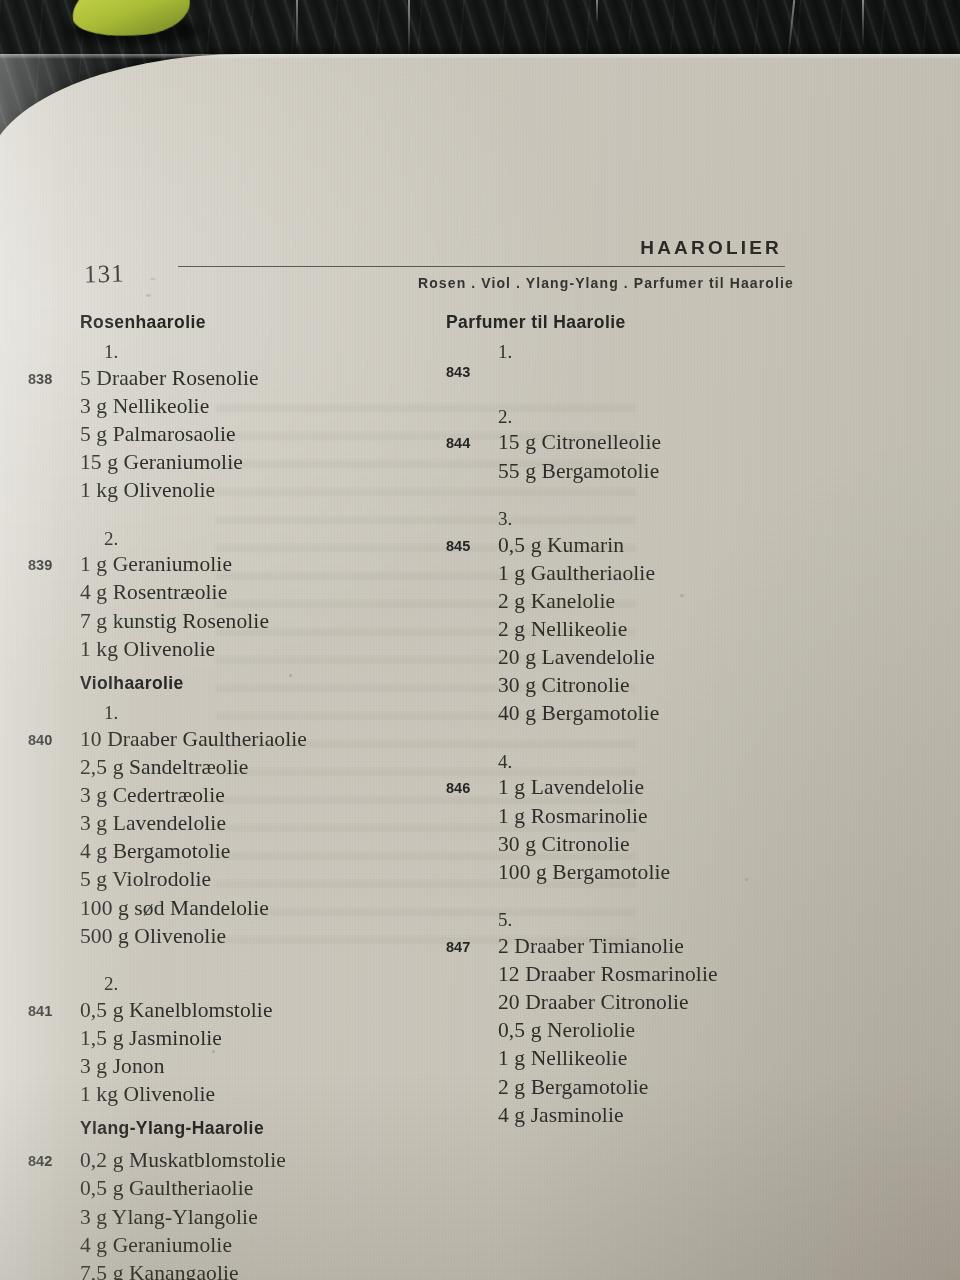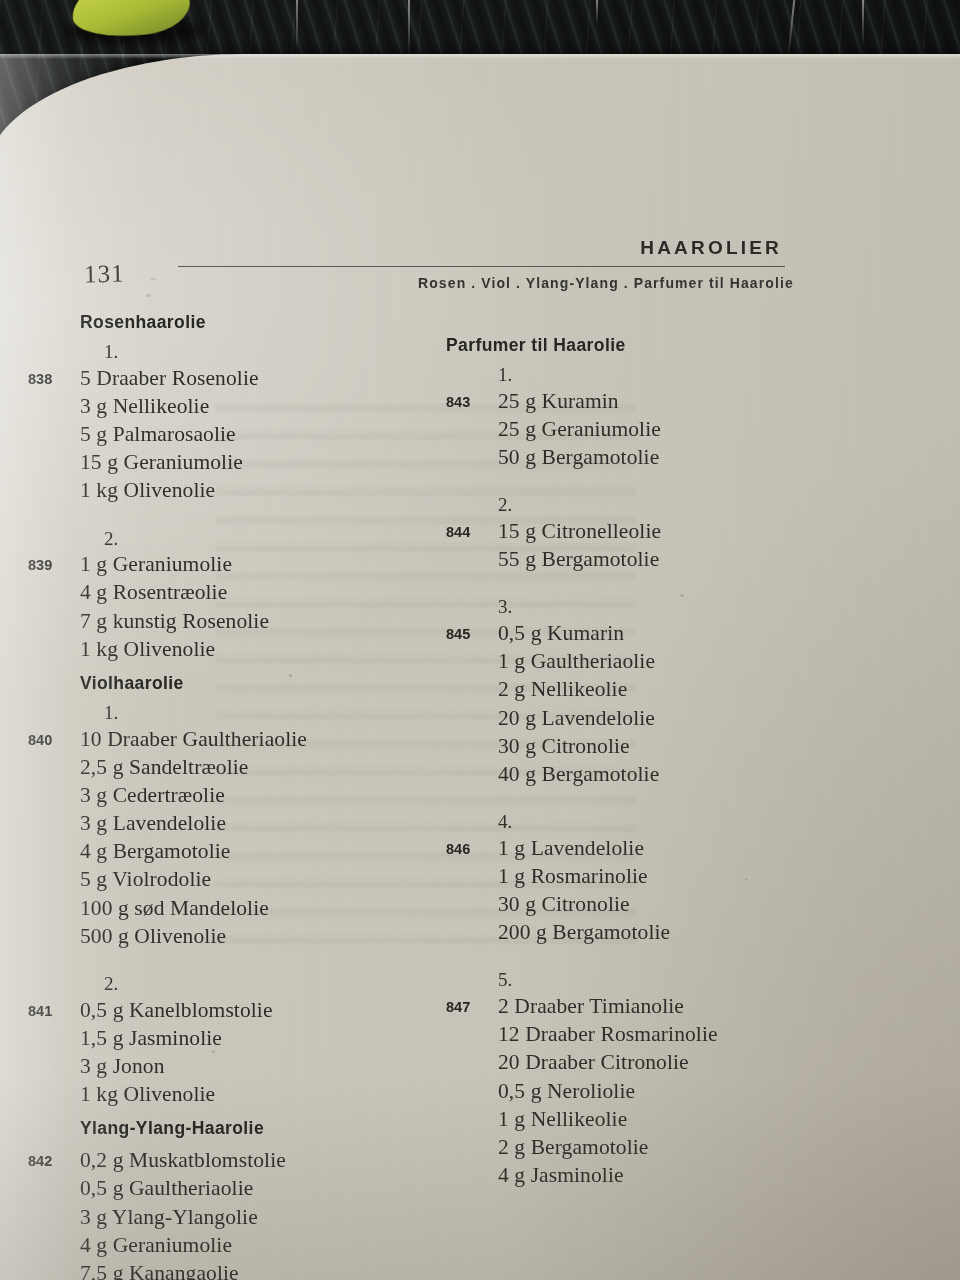--- a/index.html
+++ b/index.html
@@ -185,21 +185,21 @@
   .section-title {
     font-family: "Liberation Sans", sans-serif;
     font-weight: 700;
     font-size: 17.5px;
     letter-spacing: .4px;
     color: #262724;
     margin-bottom: 7px;
     white-space: nowrap;
   }
   .col-left .section-title  { padding-left: 52px; }
-  .col-right .section-title { padding-left: 0px; margin-top: 23px; }
+  .col-right .section-title { padding-left: 0px; }
 
   .variant { margin-bottom: 22px; }
   .variant:last-child { margin-bottom: 0; }
 
   .variant-num {
     font-size: 19px;
     padding-left: 76px;
     line-height: 1.25;
     color: #30312d;
   }
@@ -354,60 +354,56 @@
             </div>
           </div>
         </div>
       <div class="col col-right">
           <div class="section-block">
             <div class="section-title">Parfumer til Haarolie</div>
             <div class="variant">
               <div class="variant-num">1.</div>
               <div class="recipe-row">
                 <div class="ref-no">843</div>
-                <div class="ing-list">
-                  <div class="ing">25 g Kuramin</div>
-                  <div class="ing">25 g Geraniumolie</div>
-                  <div class="ing">50 g Bergamotolie</div>
-                </div>
               </div>
             </div>
             <div class="variant">
               <div class="variant-num">2.</div>
               <div class="recipe-row">
                 <div class="ref-no">844</div>
                 <div class="ing-list">
                   <div class="ing">15 g Citronelleolie</div>
                   <div class="ing">55 g Bergamotolie</div>
                 </div>
               </div>
             </div>
             <div class="variant">
               <div class="variant-num">3.</div>
               <div class="recipe-row">
                 <div class="ref-no">845</div>
                 <div class="ing-list">
                   <div class="ing">0,5 g Kumarin</div>
                   <div class="ing">1 g Gaultheriaolie</div>
+                  <div class="ing">2 g Kanelolie</div>
                   <div class="ing">2 g Nellikeolie</div>
                   <div class="ing">20 g Lavendelolie</div>
                   <div class="ing">30 g Citronolie</div>
                   <div class="ing">40 g Bergamotolie</div>
                 </div>
               </div>
             </div>
             <div class="variant">
               <div class="variant-num">4.</div>
               <div class="recipe-row">
                 <div class="ref-no">846</div>
                 <div class="ing-list">
                   <div class="ing">1 g Lavendelolie</div>
                   <div class="ing">1 g Rosmarinolie</div>
                   <div class="ing">30 g Citronolie</div>
-                  <div class="ing">200 g Bergamotolie</div>
+                  <div class="ing">100 g Bergamotolie</div>
                 </div>
               </div>
             </div>
             <div class="variant">
               <div class="variant-num">5.</div>
               <div class="recipe-row">
                 <div class="ref-no">847</div>
                 <div class="ing-list">
                   <div class="ing">2 Draaber Timianolie</div>
                   <div class="ing">12 Draaber Rosmarinolie</div>

